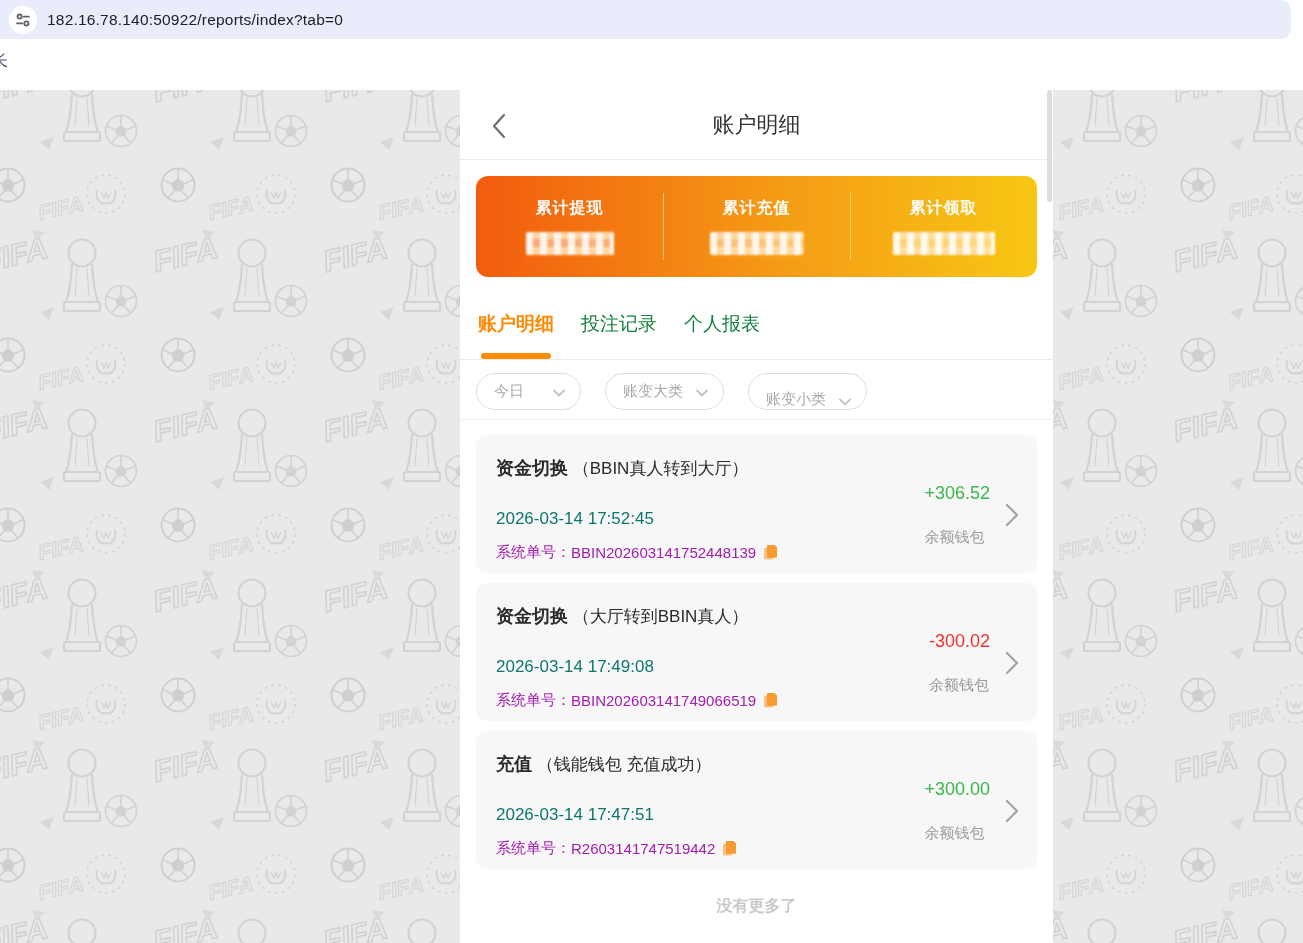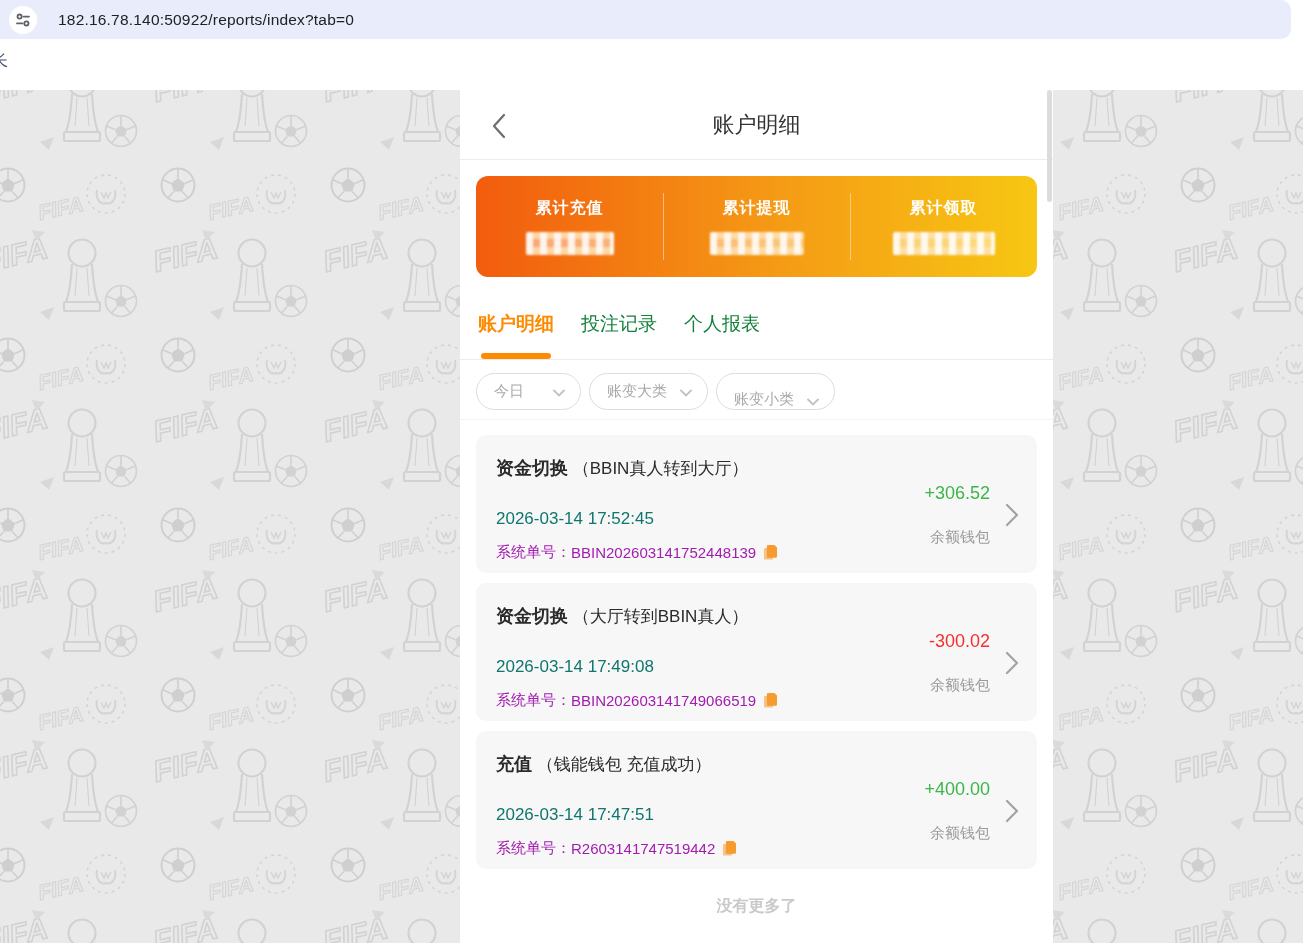--- a/index.html
+++ b/index.html
@@ -13,21 +13,21 @@
   .addr-bar {
     position:absolute; left:0; top:0; width:1291px; height:39px;
     background:#e9edfb; border-radius:0 10px 10px 0;
     display:flex; align-items:center; z-index:30;
   }
   .addr-icon-wrap {
     width:28px; height:28px; border-radius:50%; background:#ffffff;
     margin-left:9px; display:flex; align-items:center; justify-content:center;
     flex:0 0 auto;
   }
-  .url-text { margin-left:21px; font-size:15.5px; color:#202124; letter-spacing:.2px; }
+  .url-text { margin-left:10px; font-size:15.5px; color:#202124; letter-spacing:.2px; }
   .partial-glyph {
     position:absolute; left:-8px; top:51px; font-size:16px; color:#3c4668;
     z-index:5; width:16px; overflow:hidden;
   }
   
   .bg-area { position:absolute; left:0; top:90px; width:1303px; height:853px; background:#e9e9e9; z-index:1; }
   .bg-area svg { display:block; }
   
   .panel {
     position:absolute; left:460px; top:90px; width:593px; height:853px;
@@ -67,21 +67,21 @@
   
   .tabs { margin:36px 0 0 18px; display:flex; }
   .tab { font-size:19px; color:#15803d; margin-right:27px; position:relative; padding-bottom:24px; cursor:pointer; line-height:22px; }
   .tab.active { color:var(--accent,#ff8a00); font-weight:bold; }
   .tab.active::after {
     content:""; position:absolute; left:50%; transform:translateX(-50%); bottom:0;
     width:70px; height:6px; border-radius:3px; background:var(--accent,#ff8a00);
   }
   .tabs-divider { height:1px; background:#ececec; }
   
-  .filters { display:flex; gap:8px; margin:13px 16px 0; }
+  .filters { display:flex; gap:24px; margin:13px 16px 0; }
   .filter-pill {
     height:37px; border:1px solid #dddddd; border-radius:19px; background:#fff;
     display:flex; align-items:center; justify-content:space-between;
     padding:0 15px 0 17px; color:#a9a9a9; font-size:15px; cursor:pointer;
   }
   .filter-pill:nth-child(1) { width:105px; }
   .filter-pill:nth-child(2) { width:119px; }
   .filter-pill:nth-child(3) { width:119px;align-items:flex-end; }
   .filters-divider { height:1px; background:#f3f3f3; margin-top:9px; }
   
@@ -90,21 +90,21 @@
     background:#f7f7f7; border-radius:10px; height:138px; margin-bottom:10px;
     padding:21px 18px 0 20px; display:flex; cursor:pointer;
   }
   .tx-left { flex:1; min-width:0; }
   .tx-title-row { font-size:17px; color:#2b2b2b; }
   .tx-type { font-weight:bold; font-size:18px; }
   .tx-subtitle { font-size:17px; }
   .tx-date { margin-top:29px; font-size:17px; color:#0f766e; }
   .tx-order { margin-top:14px; font-size:15px; color:#a21caf; display:flex; align-items:center; }
   .copy-icon { margin-left:7px; display:inline-flex; cursor:pointer; }
-  .tx-right { display:flex; flex-direction:column; align-items:flex-end; justify-content:center; padding-top:0; }
+  .tx-right { display:flex; flex-direction:column; align-items:flex-start; justify-content:center; padding-top:0; }
   .tx-amount { font-size:18px; font-weight:500; }
   .amount-positive { color:var(--green,#3cb54a); }
   .amount-negative { color:var(--red,#f2302e); }
   .tx-wallet { margin-top:24px; font-size:15px; color:#9b9b9b; }
   .tx-chevron { align-self:center; margin-left:15px; display:inline-flex; }
   .no-more { text-align:center; color:#c9c9c9; font-size:16px; margin-top:27px;font-weight:bold; }
 </style>
 </head>
 <body style="--accent: #ff8a00; --green: #3cb54a; --red: #f2302e; --grad-from: #f25c0e; --grad-mid: #f59c15; --grad-to: #f7c713;">
 
@@ -167,25 +167,25 @@
     <span class="back-btn">
       <svg width="16" height="26" viewBox="0 0 16 26">
         <polyline points="13,2 3,13 13,24" fill="none" stroke="#6d6d6d" stroke-width="2.2" stroke-linecap="round" stroke-linejoin="round"></polyline>
       </svg>
     </span>
     <span class="panel-title">账户明细</span>
   </div>
 
   <div class="summary-card" id="summary-card">
       <div class="summary-col">
+        <div class="summary-label">累计提现</div>
+        <div class="masked"></div>
+      </div>
+      <div class="summary-col">
         <div class="summary-label">累计充值</div>
-        <div class="masked"></div>
-      </div>
-      <div class="summary-col">
-        <div class="summary-label">累计提现</div>
         <div class="masked"></div>
       </div>
       <div class="summary-col">
         <div class="summary-label">累计领取</div>
         <div class="masked"></div>
       </div>
     </div>
 
   <div class="tabs" id="tabs">
       <span class="tab active">账户明细</span>
@@ -276,21 +276,21 @@
             <span>R2603141747519442</span>
             <span class="copy-icon">
               <svg width="15" height="17" viewBox="0 0 15 17">
                 <rect x="1" y="4" width="9" height="11.5" rx="1.3" fill="#f9c083"></rect>
                 <path d="M5.2 1 h6.3 l2.5 2.6 v8.9 a1.3 1.3 0 0 1 -1.3 1.3 h-7.5 a1.3 1.3 0 0 1 -1.3 -1.3 v-10.2 a1.3 1.3 0 0 1 1.3 -1.3 z" fill="#f59b30"></path>
               </svg>
             </span>
           </div>
         </div>
         <div class="tx-right">
-          <div class="tx-amount amount-positive">+400.00</div>
+          <div class="tx-amount amount-positive">+300.00</div>
           <div class="tx-wallet">余额钱包</div>
         </div>
         <span class="tx-chevron">
           <svg width="14" height="24" viewBox="0 0 14 24">
             <polyline points="2,2 12,12 2,22" fill="none" stroke="#a3a3a3" stroke-width="2.2" stroke-linecap="round" stroke-linejoin="round"></polyline>
           </svg>
         </span>
       </div>
     </div>
 

